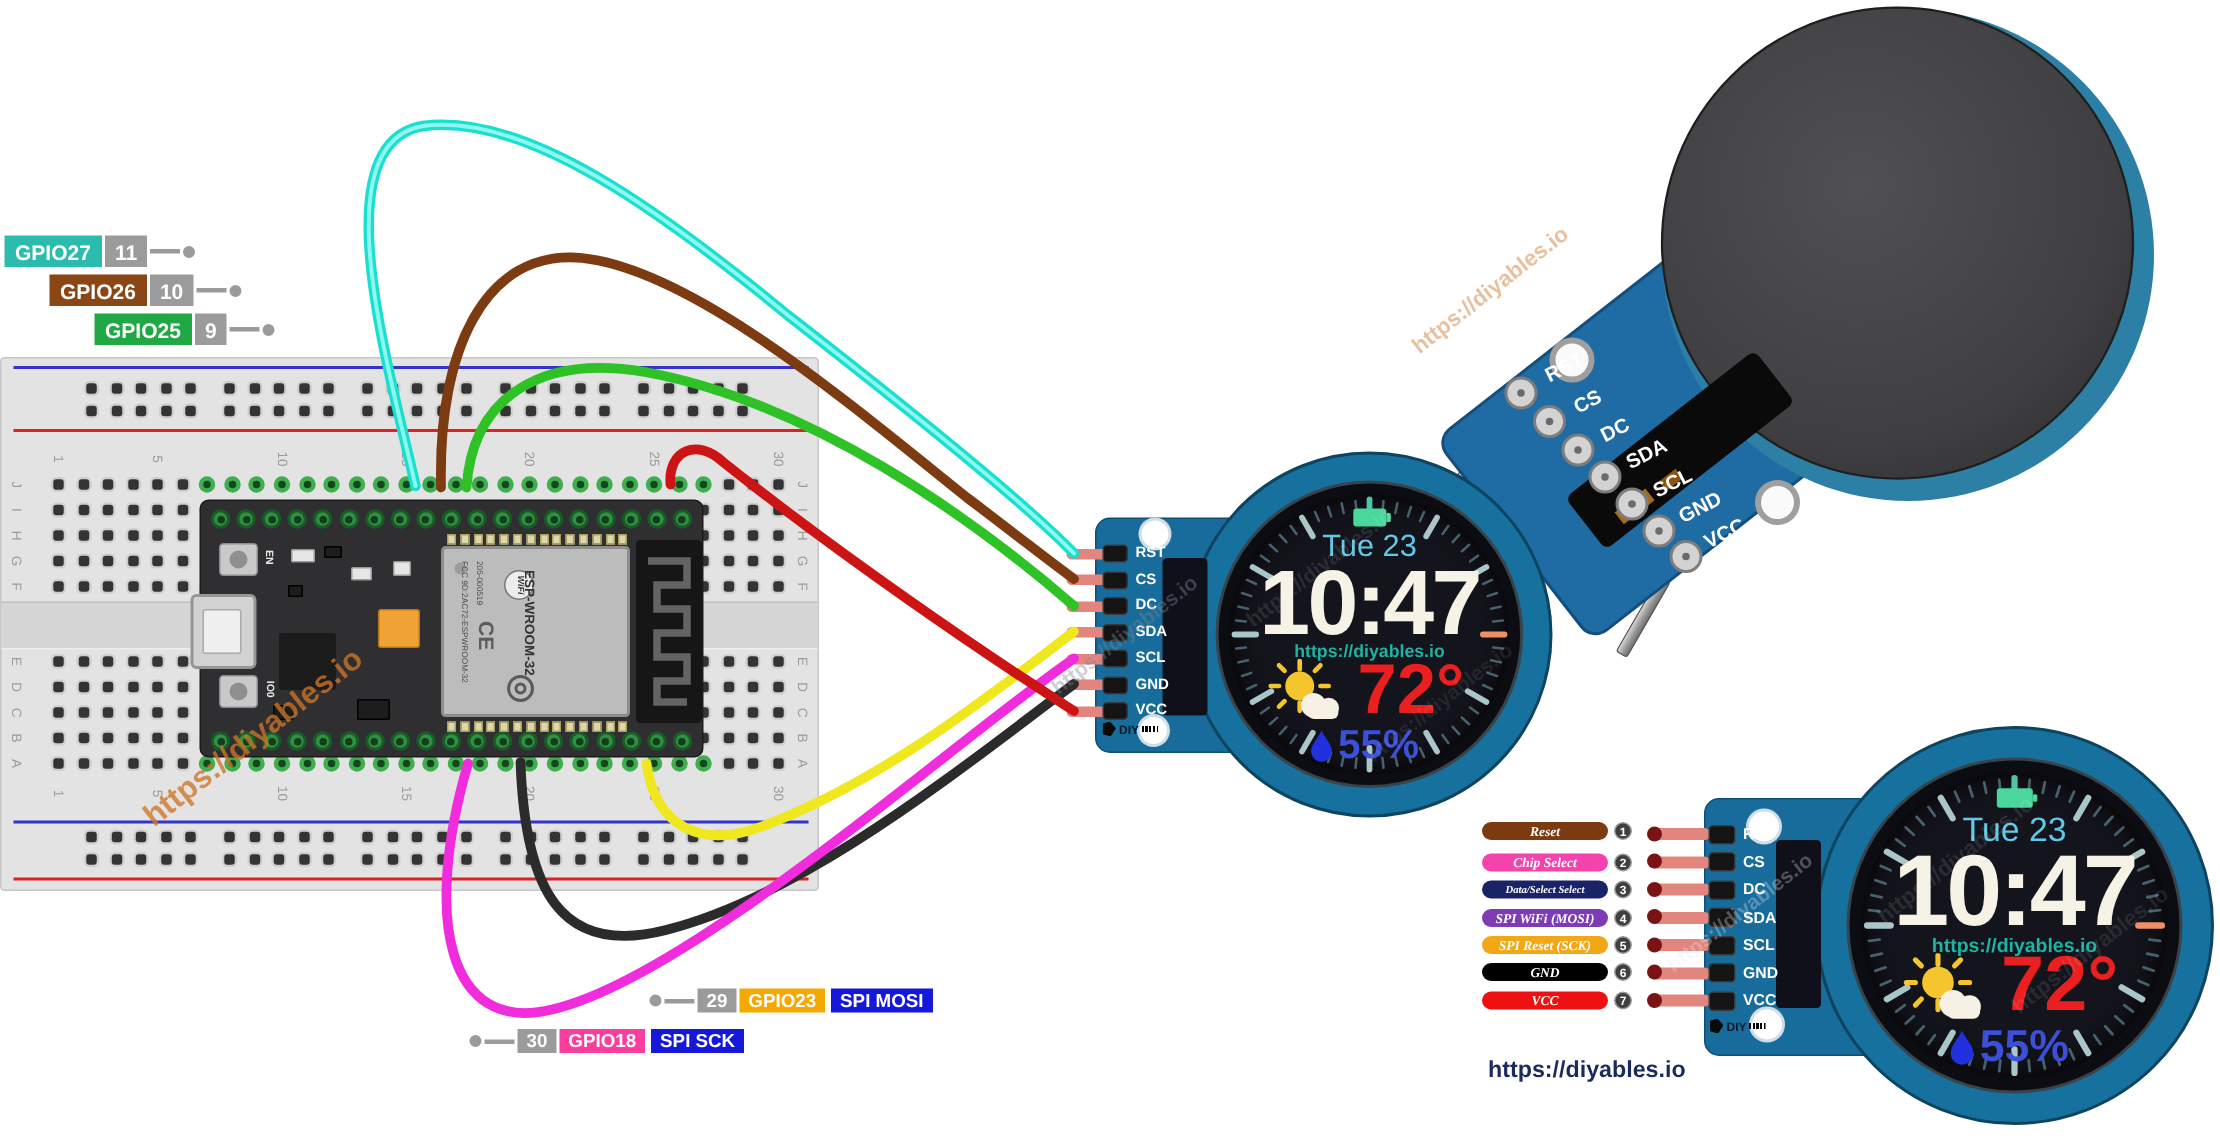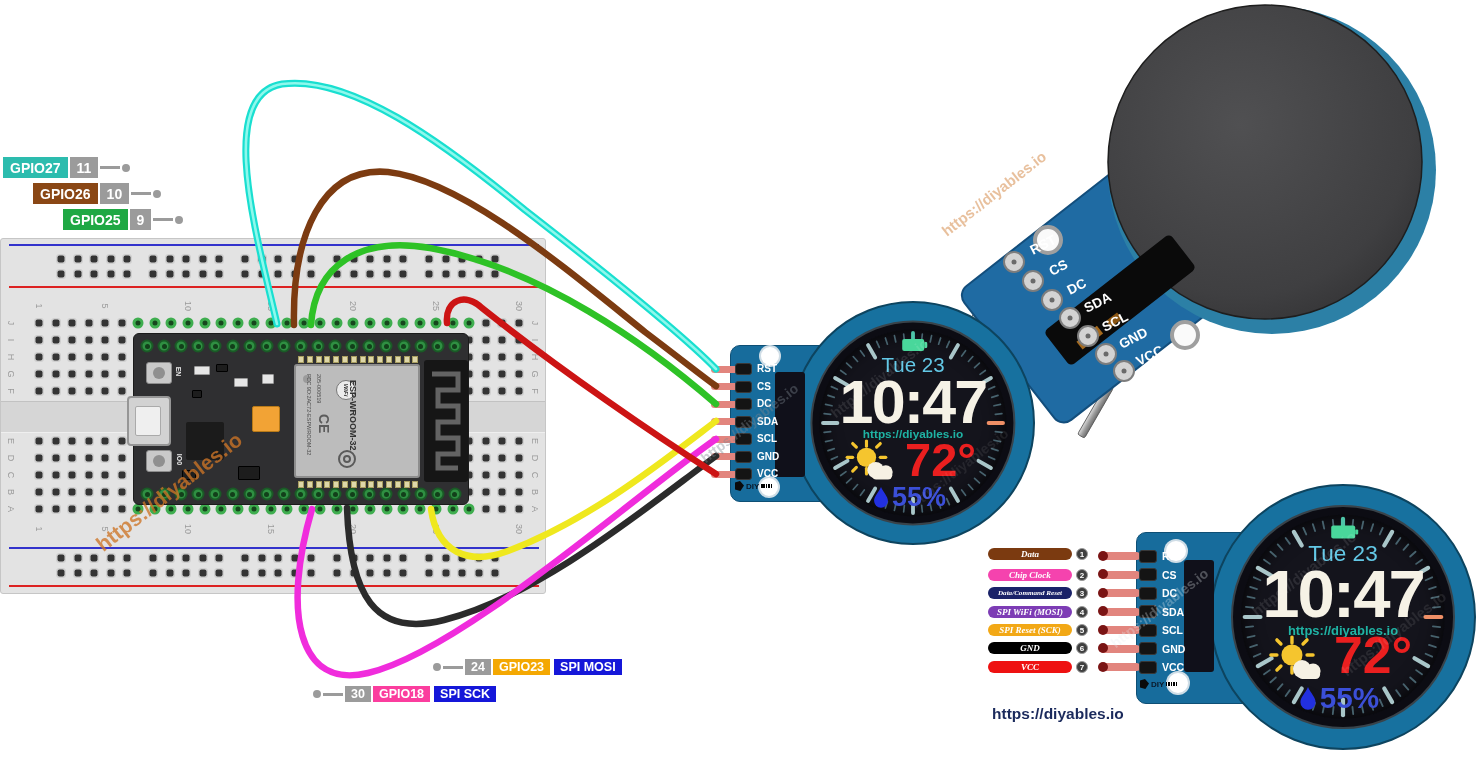--- a/index.html
+++ b/index.html
@@ -735,21 +735,21 @@
   <div class="lblrow" style="left:63px;top:209px">
     <span class="badge" style="background: rgb(31, 168, 68);">GPIO25</span>
     <span class="badge gray">9</span>
     <span class="lead"></span>
       <span class="dot"></span>
   </div>
 
   <div class="lblrow sm" style="left:433px;top:659px">
     <span class="dot"></span>
       <span class="lead"></span>
-    <span class="badge gray">24</span>
+    <span class="badge gray">29</span>
     <span class="badge" style="background: rgb(244, 168, 2);">GPIO23</span>
     <span class="badge" style="margin-left: 2px; background: rgb(21, 23, 217);">SPI MOSI</span>
   </div>
   <div class="lblrow sm" style="left:313px;top:686px">
     <span class="dot"></span>
       <span class="lead"></span>
     <span class="badge gray">30</span>
     <span class="badge" style="background: rgb(251, 61, 158);">GPIO18</span>
     <span class="badge" style="margin-left: 2px; background: rgb(21, 23, 217);">SPI SCK</span>
   </div>
@@ -1014,29 +1014,29 @@
   <div class="pin-pad" style="left:1139px;top:660.5px;width:18px;height:13px"></div>
   <span class="pin-label" style="left:1162px;top:550px;font-size:10.5px">RST</span>
   <span class="pin-label" style="left:1162px;top:568.5px;font-size:10.5px">CS</span>
   <span class="pin-label" style="left:1162px;top:587px;font-size:10.5px">DC</span>
   <span class="pin-label" style="left:1162px;top:605.5px;font-size:10.5px">SDA</span>
   <span class="pin-label" style="left:1162px;top:624px;font-size:10.5px">SCL</span>
   <span class="pin-label" style="left:1162px;top:642.5px;font-size:10.5px">GND</span>
   <span class="pin-label" style="left:1162px;top:661px;font-size:10.5px">VCC</span>
 
   <div class="legend-row" style="left:988px;top:548px">
-    <span class="pill" style="background: rgb(123, 58, 16);">Data</span>
+    <span class="pill" style="background: rgb(123, 58, 16);">Reset</span>
     <span class="lnum">1</span>
     </div>
   <div class="legend-row" style="left:988px;top:569px">
-    <span class="pill" style="background: rgb(245, 67, 174);">Chip Clock</span>
+    <span class="pill" style="background: rgb(245, 67, 174);">Chip Select</span>
     <span class="lnum">2</span>
     </div>
   <div class="legend-row" style="left:988px;top:587px">
-    <span class="pill sm" style="background: rgb(26, 34, 104);">Data/Command Reset</span>
+    <span class="pill sm" style="background: rgb(26, 34, 104);">Data/Select Select</span>
     <span class="lnum">3</span>
     </div>
   <div class="legend-row" style="left:988px;top:606px">
     <span class="pill" style="background: rgb(125, 60, 181);">SPI WiFi (MOSI)</span>
     <span class="lnum">4</span>
     </div>
   <div class="legend-row" style="left:988px;top:624px">
     <span class="pill" style="background: rgb(242, 168, 22);">SPI Reset (SCK)</span>
     <span class="lnum">5</span>
     </div>

